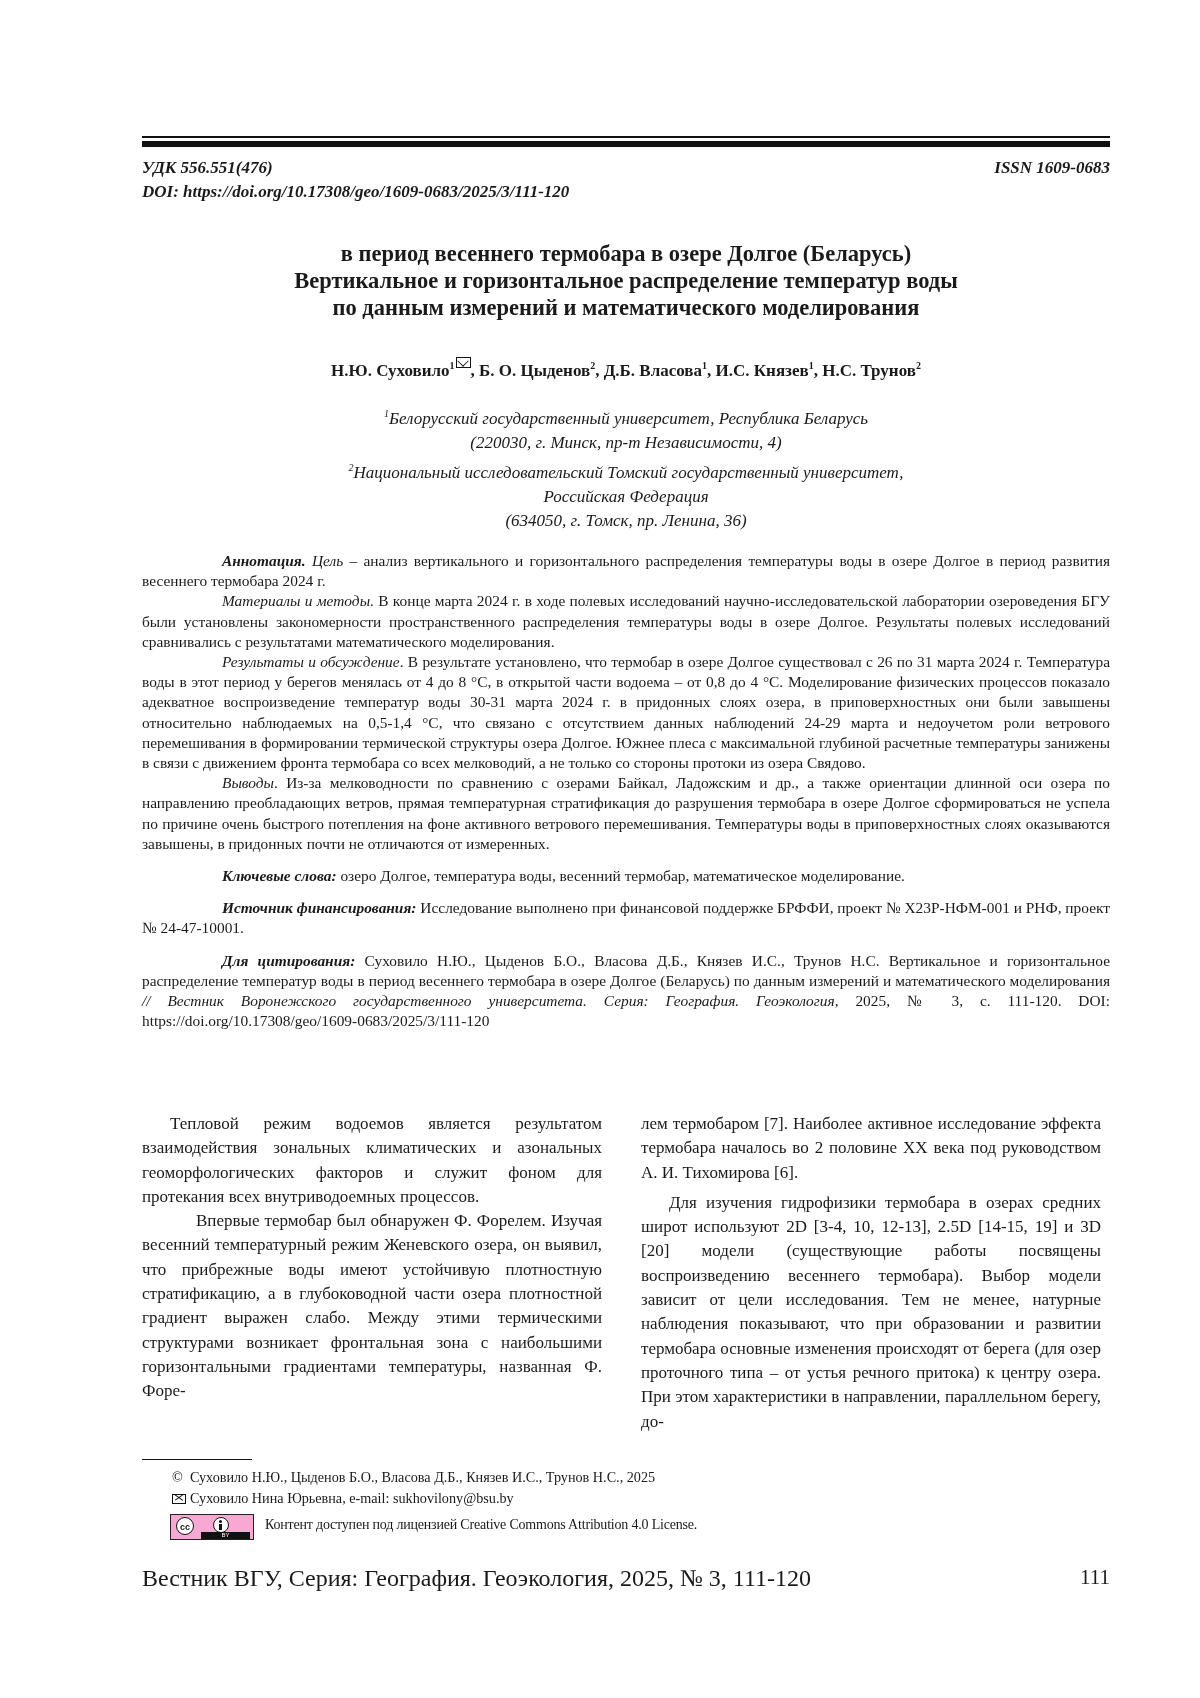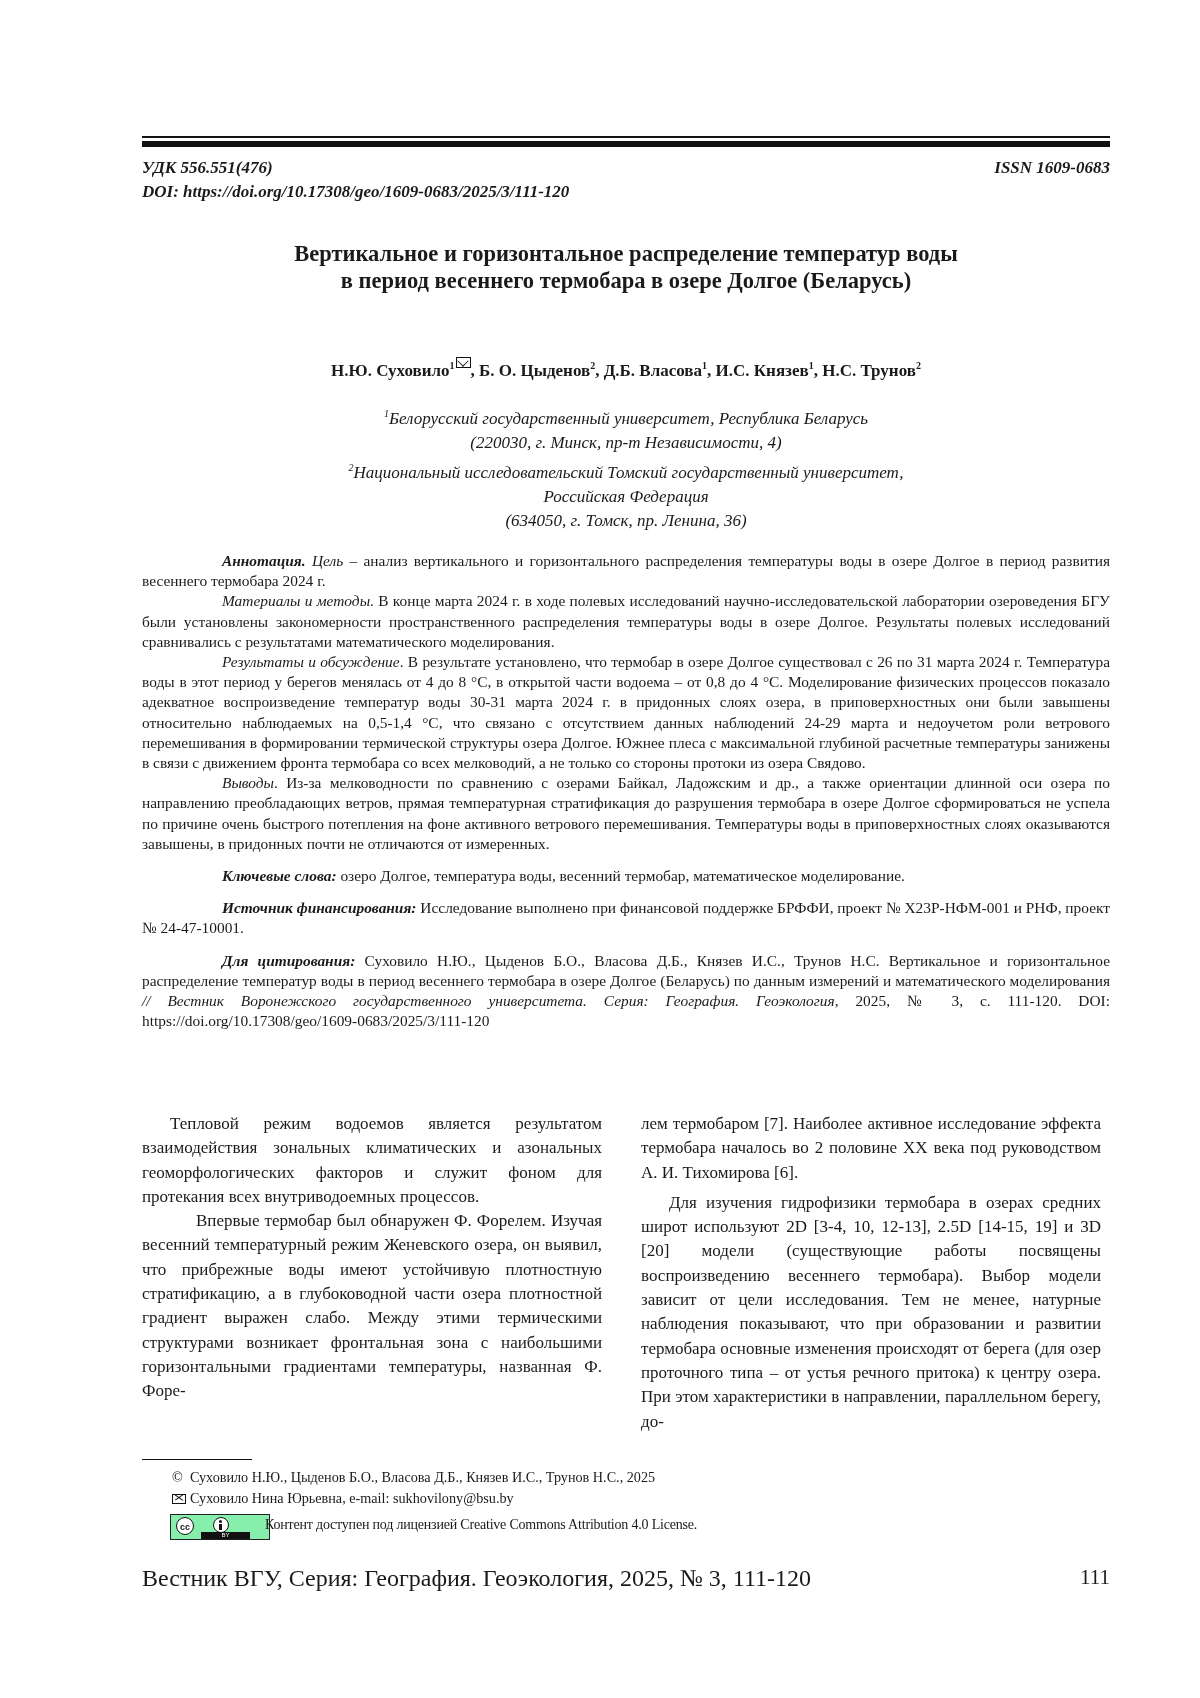--- a/index.html
+++ b/index.html
@@ -32,43 +32,44 @@
   .indent { text-indent:28px; }
   .indent2 { text-indent:54px; }
   .fn-rule { position:absolute; left:142px; top:1459px; width:110px; height:1px; background:#111; }
   .footnote { position:absolute; left:172px; font-size:14.2px; }
   .fn-copy { top:1469px; }
   .fn-mail { top:1490px; }
   .fn-mail .mail-glyph { display:inline-block; width:14px; height:10px; border:1.3px solid #111; position:relative; margin-right:4px; box-sizing:border-box; vertical-align:-1px; overflow:hidden; }
   .fn-mail .mail-glyph::before, .fn-mail .mail-glyph::after { content:""; position:absolute; top:-5px; width:1.3px; height:13px; background:#111; }
   .fn-mail .mail-glyph::before { left:4px; transform:rotate(-55deg); }
   .fn-mail .mail-glyph::after { right:4px; transform:rotate(55deg); }
-  .cc-badge { position:absolute; left:170px; top:1514px; width:100px; height:26px; background:#86efac; border:1px solid #222; box-sizing:border-box; }
+  .cc-badge { position:absolute; left:170px; top:1514px; width:84px; height:26px; background:#f9a8d4; border:1px solid #222; box-sizing:border-box; }
   .cc-badge .cc { position:absolute; left:5px; top:2px; width:18px; height:18px; border-radius:50%; background:#fff; border:1.5px solid #111; font-family:"Liberation Sans", sans-serif; font-weight:bold; font-size:9px; line-height:18px; text-align:center; box-sizing:border-box; }
   .cc-badge .by-circle { position:absolute; left:42px; top:2px; width:16px; height:16px; border-radius:50%; background:#fff; border:1.5px solid #111; box-sizing:border-box; }
   .cc-badge .by-circle::before { content:""; position:absolute; left:5px; top:2px; width:3px; height:3px; border-radius:50%; background:#111; }
   .cc-badge .by-circle::after { content:""; position:absolute; left:5px; top:6px; width:3px; height:6px; background:#111; }
   .cc-badge .by-bar { position:absolute; left:30px; bottom:0; width:49px; height:7px; background:#111; color:#fff; font-family:"Liberation Sans", sans-serif; font-size:6px; line-height:7px; text-align:center; }
   .license { position:absolute; left:265px; top:1517px; font-size:14px; letter-spacing:-0.2px;text-align:right; }
   .footer-left { position:absolute; left:142px; top:1565px; font-size:24px; }
   .footer-right { position:absolute; right:90px; top:1565px; font-size:21px; }
 </style>
 </head>
 <body>
 
 <div class="rule-thin"></div>
 <div class="rule-thick"></div>
 
 <div class="meta meta-udk">УДК 556.551(476)</div>
 <div class="meta meta-issn">ISSN 1609-0683</div>
 <div class="meta meta-doi">DOI: https://doi.org/10.17308/geo/1609-0683/2025/3/111-120</div>
 
 <div class="title">
+  <div>в период весеннего термобара в озере Долгое (Беларусь)</div>
   <div>Вертикальное и горизонтальное распределение температур воды</div>
-  <div>в период весеннего термобара в озере Долгое (Беларусь)</div>
+  <div>по данным измерений и математического моделирования</div>
 </div>
 
 <div class="authors">
   <span>Н.Ю. Суховило</span><sup>1</sup><span class="mail-icon"></span>, <span>Б. О. Цыденов</span><sup>2</sup>, <span>Д.Б. Власова</span><sup>1</sup>, <span>И.С. Князев</span><sup>1</sup>, <span>Н.С. Трунов</span><sup>2</sup>
 </div>
 
 <div class="affil">
   <div><sup>1</sup><span>Белорусский государственный университет, Республика Беларусь</span></div>
   <div>(220030, г. Минск, пр-т Независимости, 4)</div>
   <div><sup>2</sup><span>Национальный исследовательский Томский государственный университет,</span></div>

